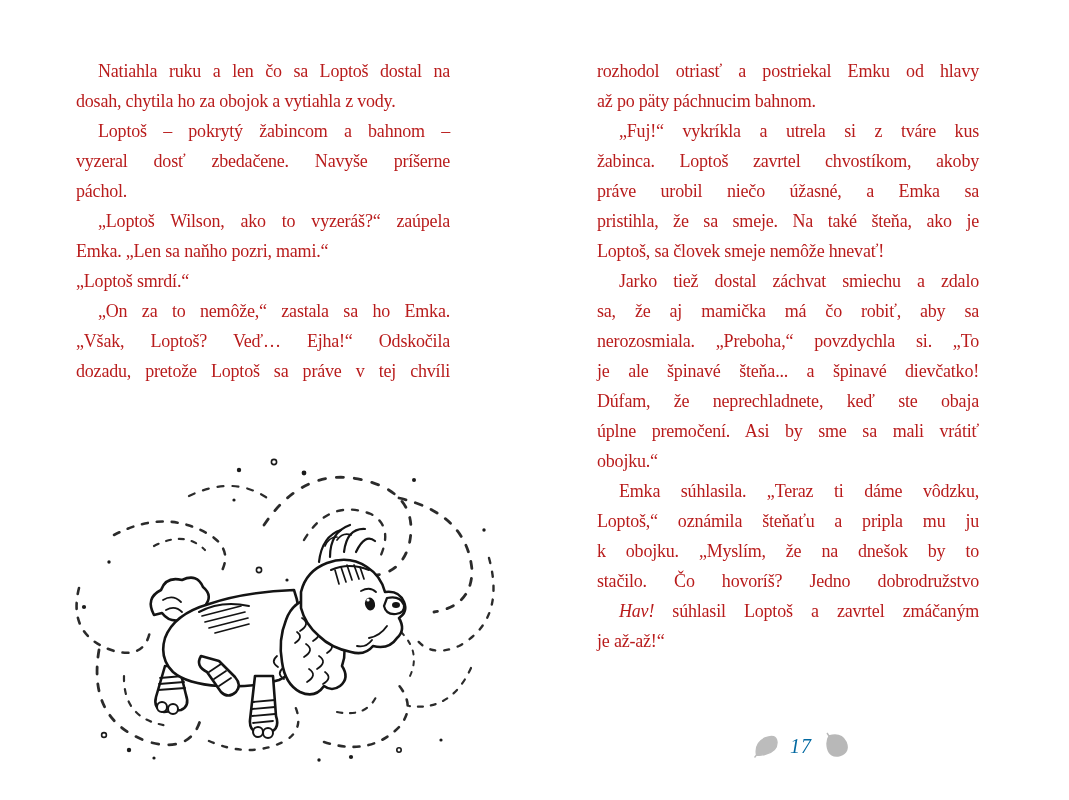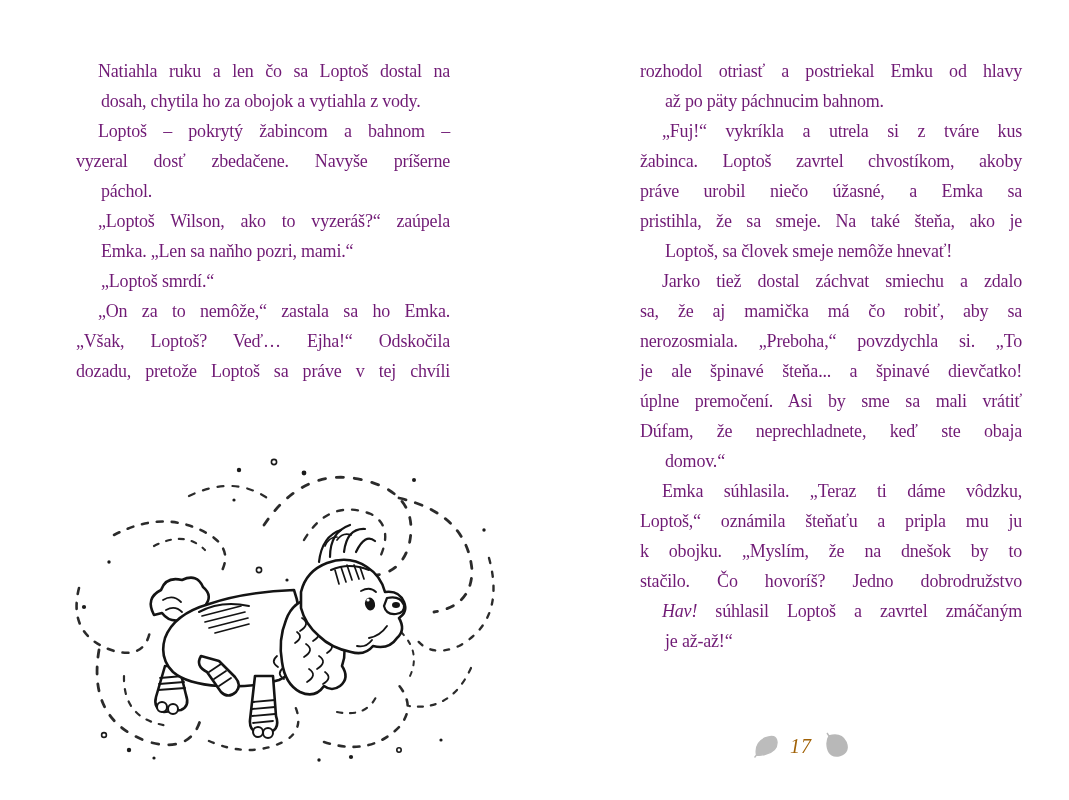--- a/index.html
+++ b/index.html
@@ -5,36 +5,36 @@
   html,body{margin:0;padding:0;}
   body{
     width:1069px;height:800px;background:#ffffff;position:relative;
     font-family:"Liberation Serif","DejaVu Serif",serif;
     overflow:hidden;
   }
   .spread{position:absolute;inset:0;background:#ffffff;}
   .text-col{
     position:absolute;top:56px;
     font-size:18px;line-height:30px;letter-spacing:-0.2px;
-    color:#701a75;
+    color:#b91c1c;
   }
   .text-col.left{left:76px;width:374px;}
-  .text-col.right{left:640px;width:382px;}
+  .text-col.right{left:597px;width:382px;}
   .line{text-align:justify;text-align-last:justify;}
-  .line.end{text-align:left;text-align-last:left;margin-left:25px;}
+  .line.end{text-align:left;text-align-last:left;}
   .line.indent{text-indent:22px;}
   .line i{font-style:italic;}
   .illustration{position:absolute;left:68px;top:440px;width:442px;height:330px;}
   .illustration svg{width:100%;height:100%;display:block;}
   .footer{
     position:absolute;left:535px;top:731px;width:534px;
     display:flex;align-items:center;justify-content:center;gap:10px;
   }
   .page-number{
-    font-style:italic;font-size:20px;color:#a16207;letter-spacing:1px;
+    font-style:italic;font-size:20px;color:#0369a1;letter-spacing:1px;
     line-height:30px;
   }
   .leaf{display:block;}
 </style>
 </head>
 <body>
 
 <div class="spread">
 
   <div class="text-col left">
@@ -151,23 +151,23 @@
       <div class="line end">až po päty páchnucim bahnom.</div>
       <div class="line indent">„Fuj!“ vykríkla a utrela si z tváre kus</div>
       <div class="line">žabinca. Loptoš zavrtel chvostíkom, akoby</div>
       <div class="line">práve urobil niečo úžasné, a Emka sa</div>
       <div class="line">pristihla, že sa smeje. Na také šteňa, ako je</div>
       <div class="line end">Loptoš, sa človek smeje nemôže hnevať!</div>
       <div class="line indent">Jarko tiež dostal záchvat smiechu a zdalo</div>
       <div class="line">sa, že aj mamička má čo robiť, aby sa</div>
       <div class="line">nerozosmiala. „Preboha,“ povzdychla si. „To</div>
       <div class="line">je ale špinavé šteňa... a špinavé dievčatko!</div>
+      <div class="line">Dúfam, že neprechladnete, keď ste obaja</div>
       <div class="line">úplne premočení. Asi by sme sa mali vrátiť</div>
-      <div class="line">Dúfam, že neprechladnete, keď ste obaja</div>
-      <div class="line end">domov.“</div>
+      <div class="line end">obojku.“</div>
       <div class="line indent">Emka súhlasila. „Teraz ti dáme vôdzku,</div>
       <div class="line">Loptoš,“ oznámila šteňaťu a pripla mu ju</div>
       <div class="line">k obojku. „Myslím, že na dnešok by to</div>
       <div class="line">stačilo. Čo hovoríš? Jedno dobrodružstvo</div>
       <div class="line indent"><i>Hav!</i> súhlasil Loptoš a zavrtel zmáčaným</div>
       <div class="line end">je až-až!“</div>
     </div>
 
   <div class="footer">
     <svg class="leaf" width="26" height="24" viewBox="0 0 26 24">

